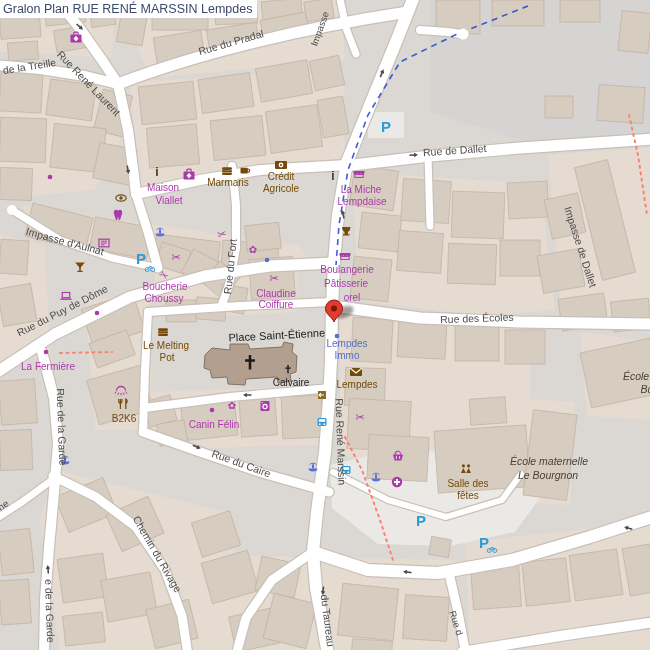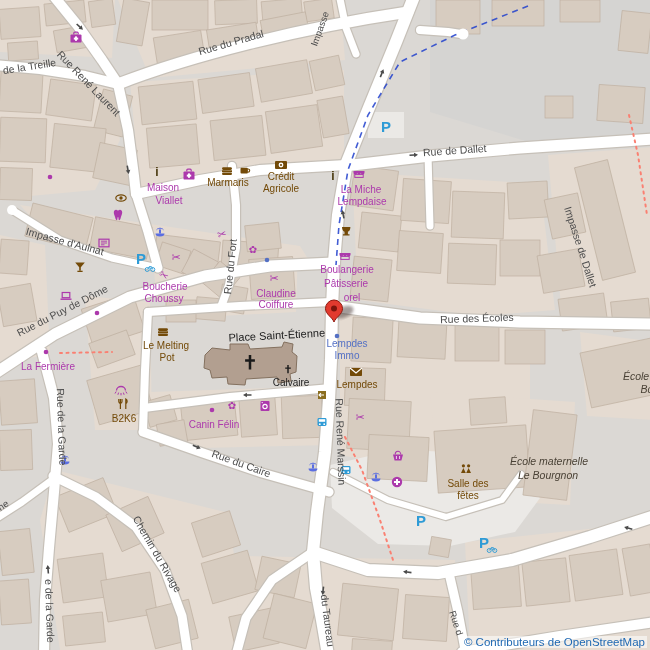--- a/index.html
+++ b/index.html
@@ -491,14 +491,14 @@
 
   <g>
     <ellipse cx="344" cy="312" rx="10" ry="5.5" transform="rotate(-22 344 312)" fill="#4a3a38" opacity="0.5" filter="url(#blur1)"></ellipse>
     <g transform="translate(334,322)">
       <path d="M0,0 C-1.8,-5 -8.5,-7.5 -8.5,-13.5 a8.5,8.5 0 1 1 17,0 C8.5,-7.5 1.8,-5 0,0 Z" fill="#e23a2e" stroke="#8f1a10" stroke-width="1"></path>
       <circle cy="-13.5" r="3" fill="#7c150c"></circle>
     </g>
   </g>
 </svg>
 
-<div id="attrib">© Contributeurs de OpenStreetMap</div>
+<div id="titlebar">Gralon Plan RUE RENÉ MARSSIN Lempdes</div>
 </div>
 
 </body></html>

